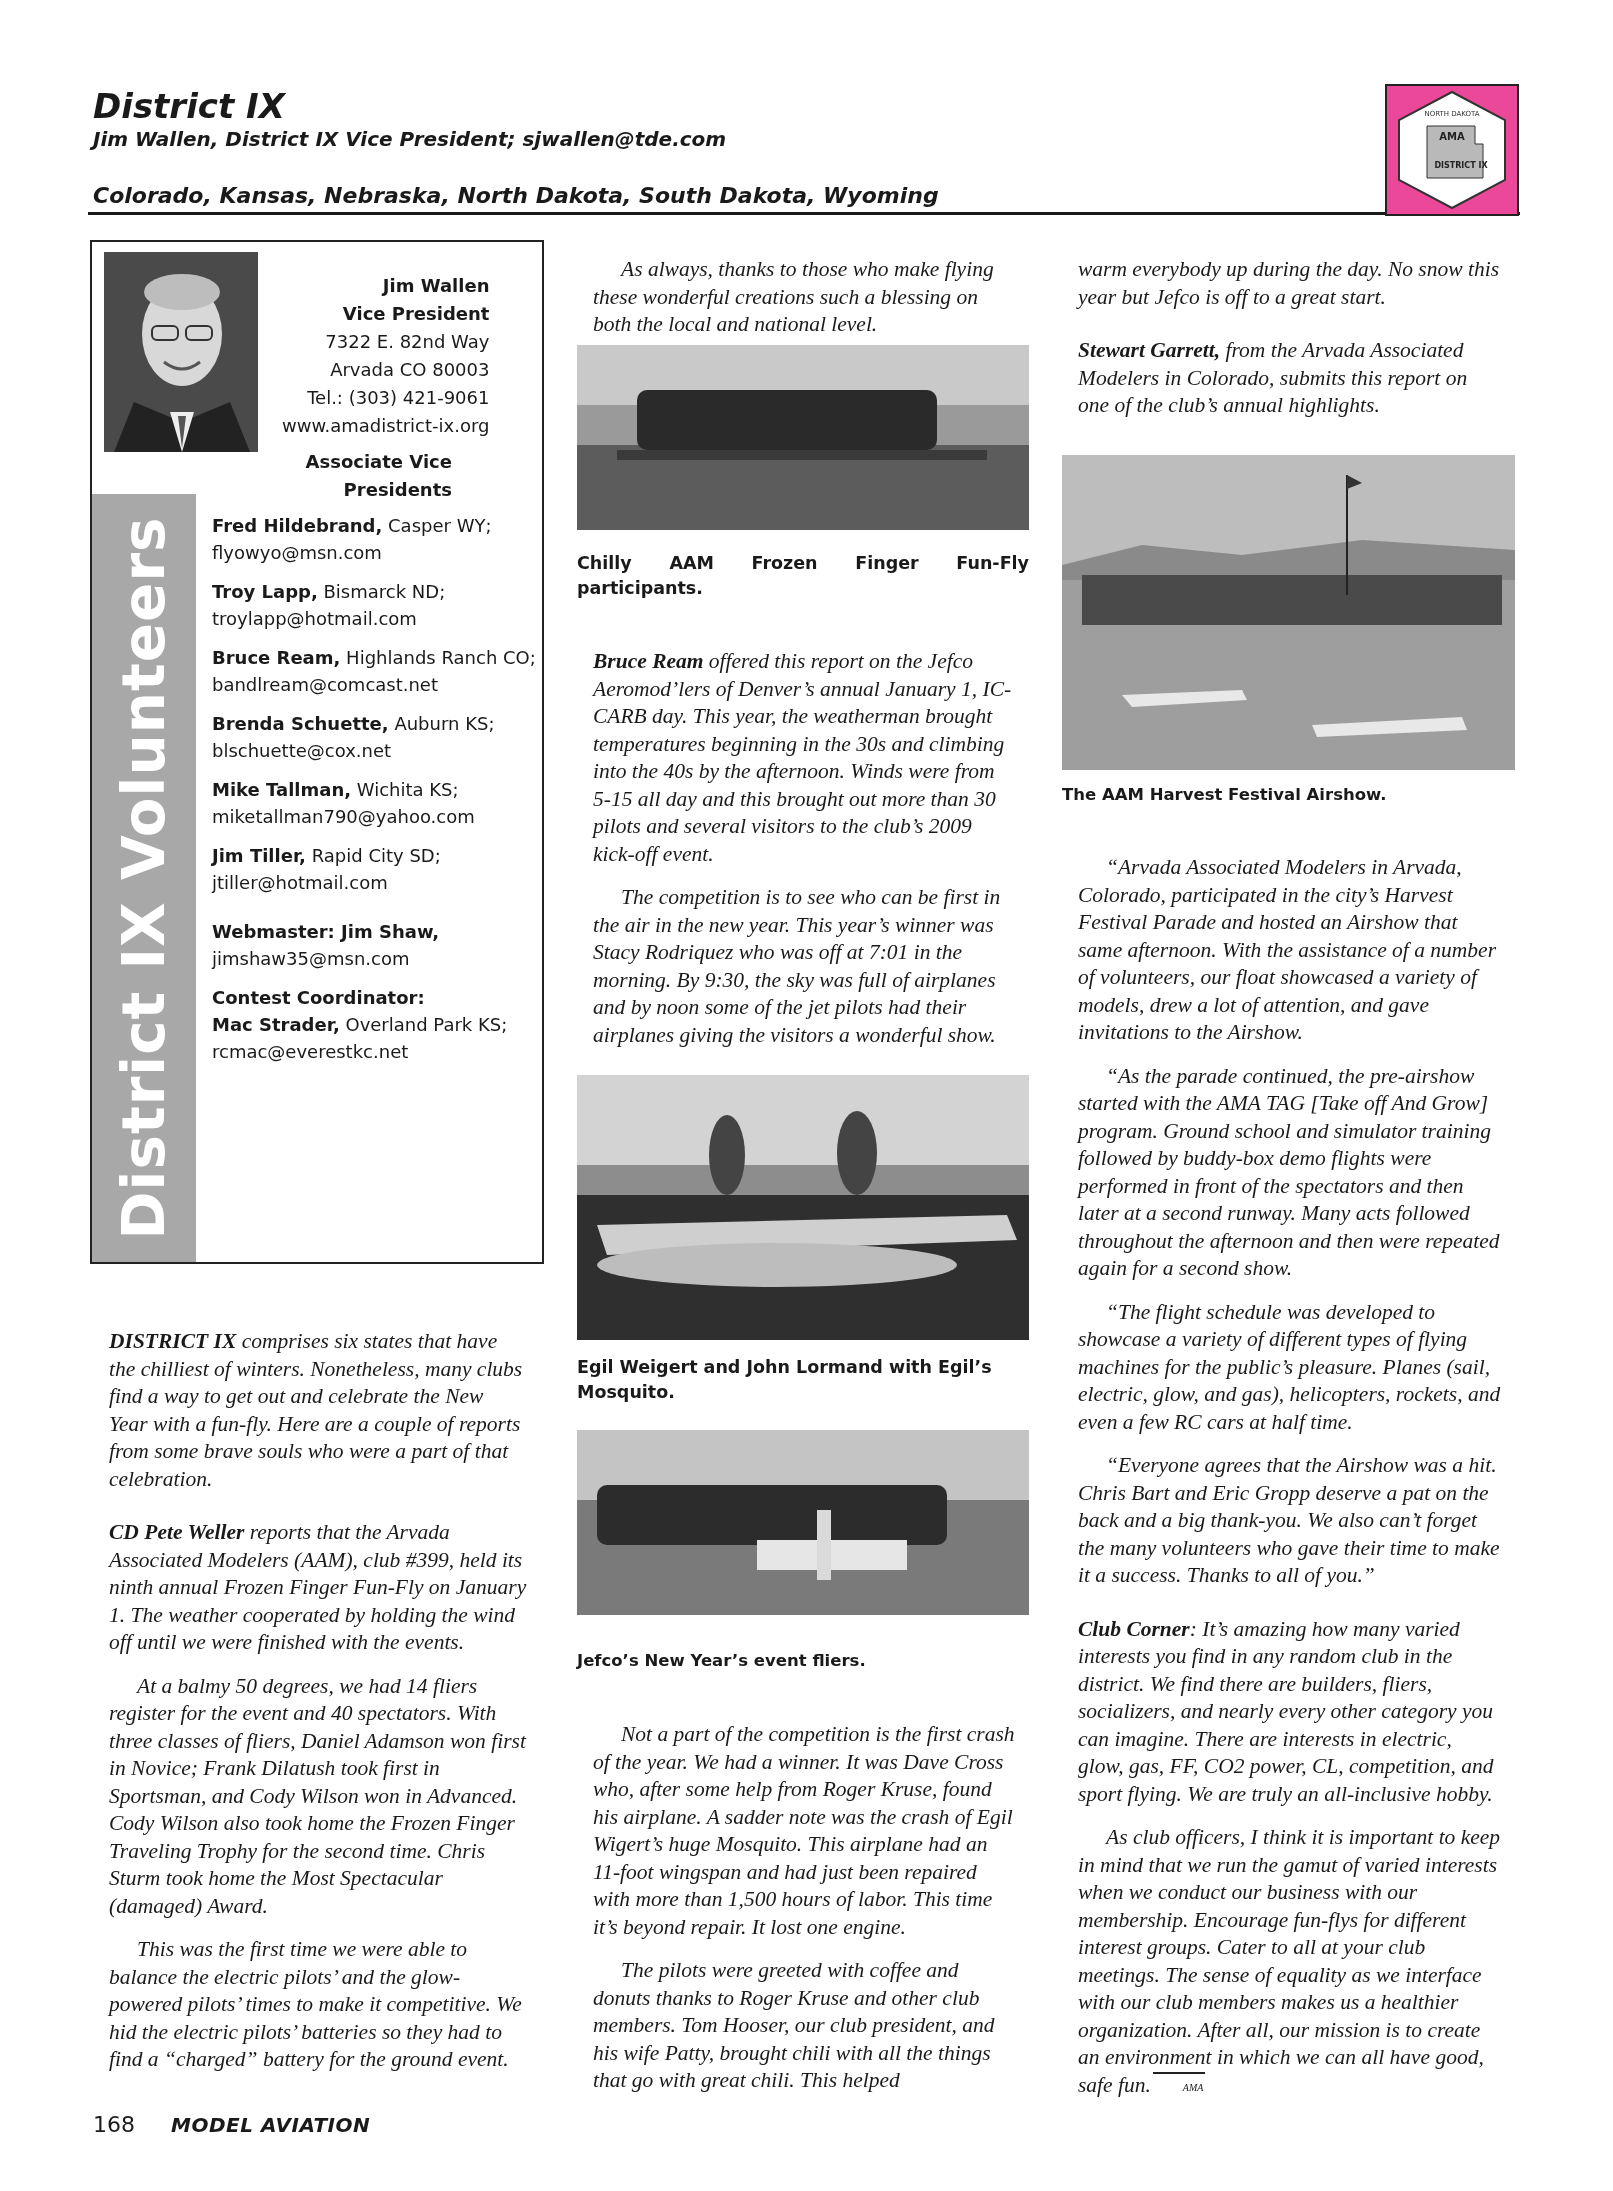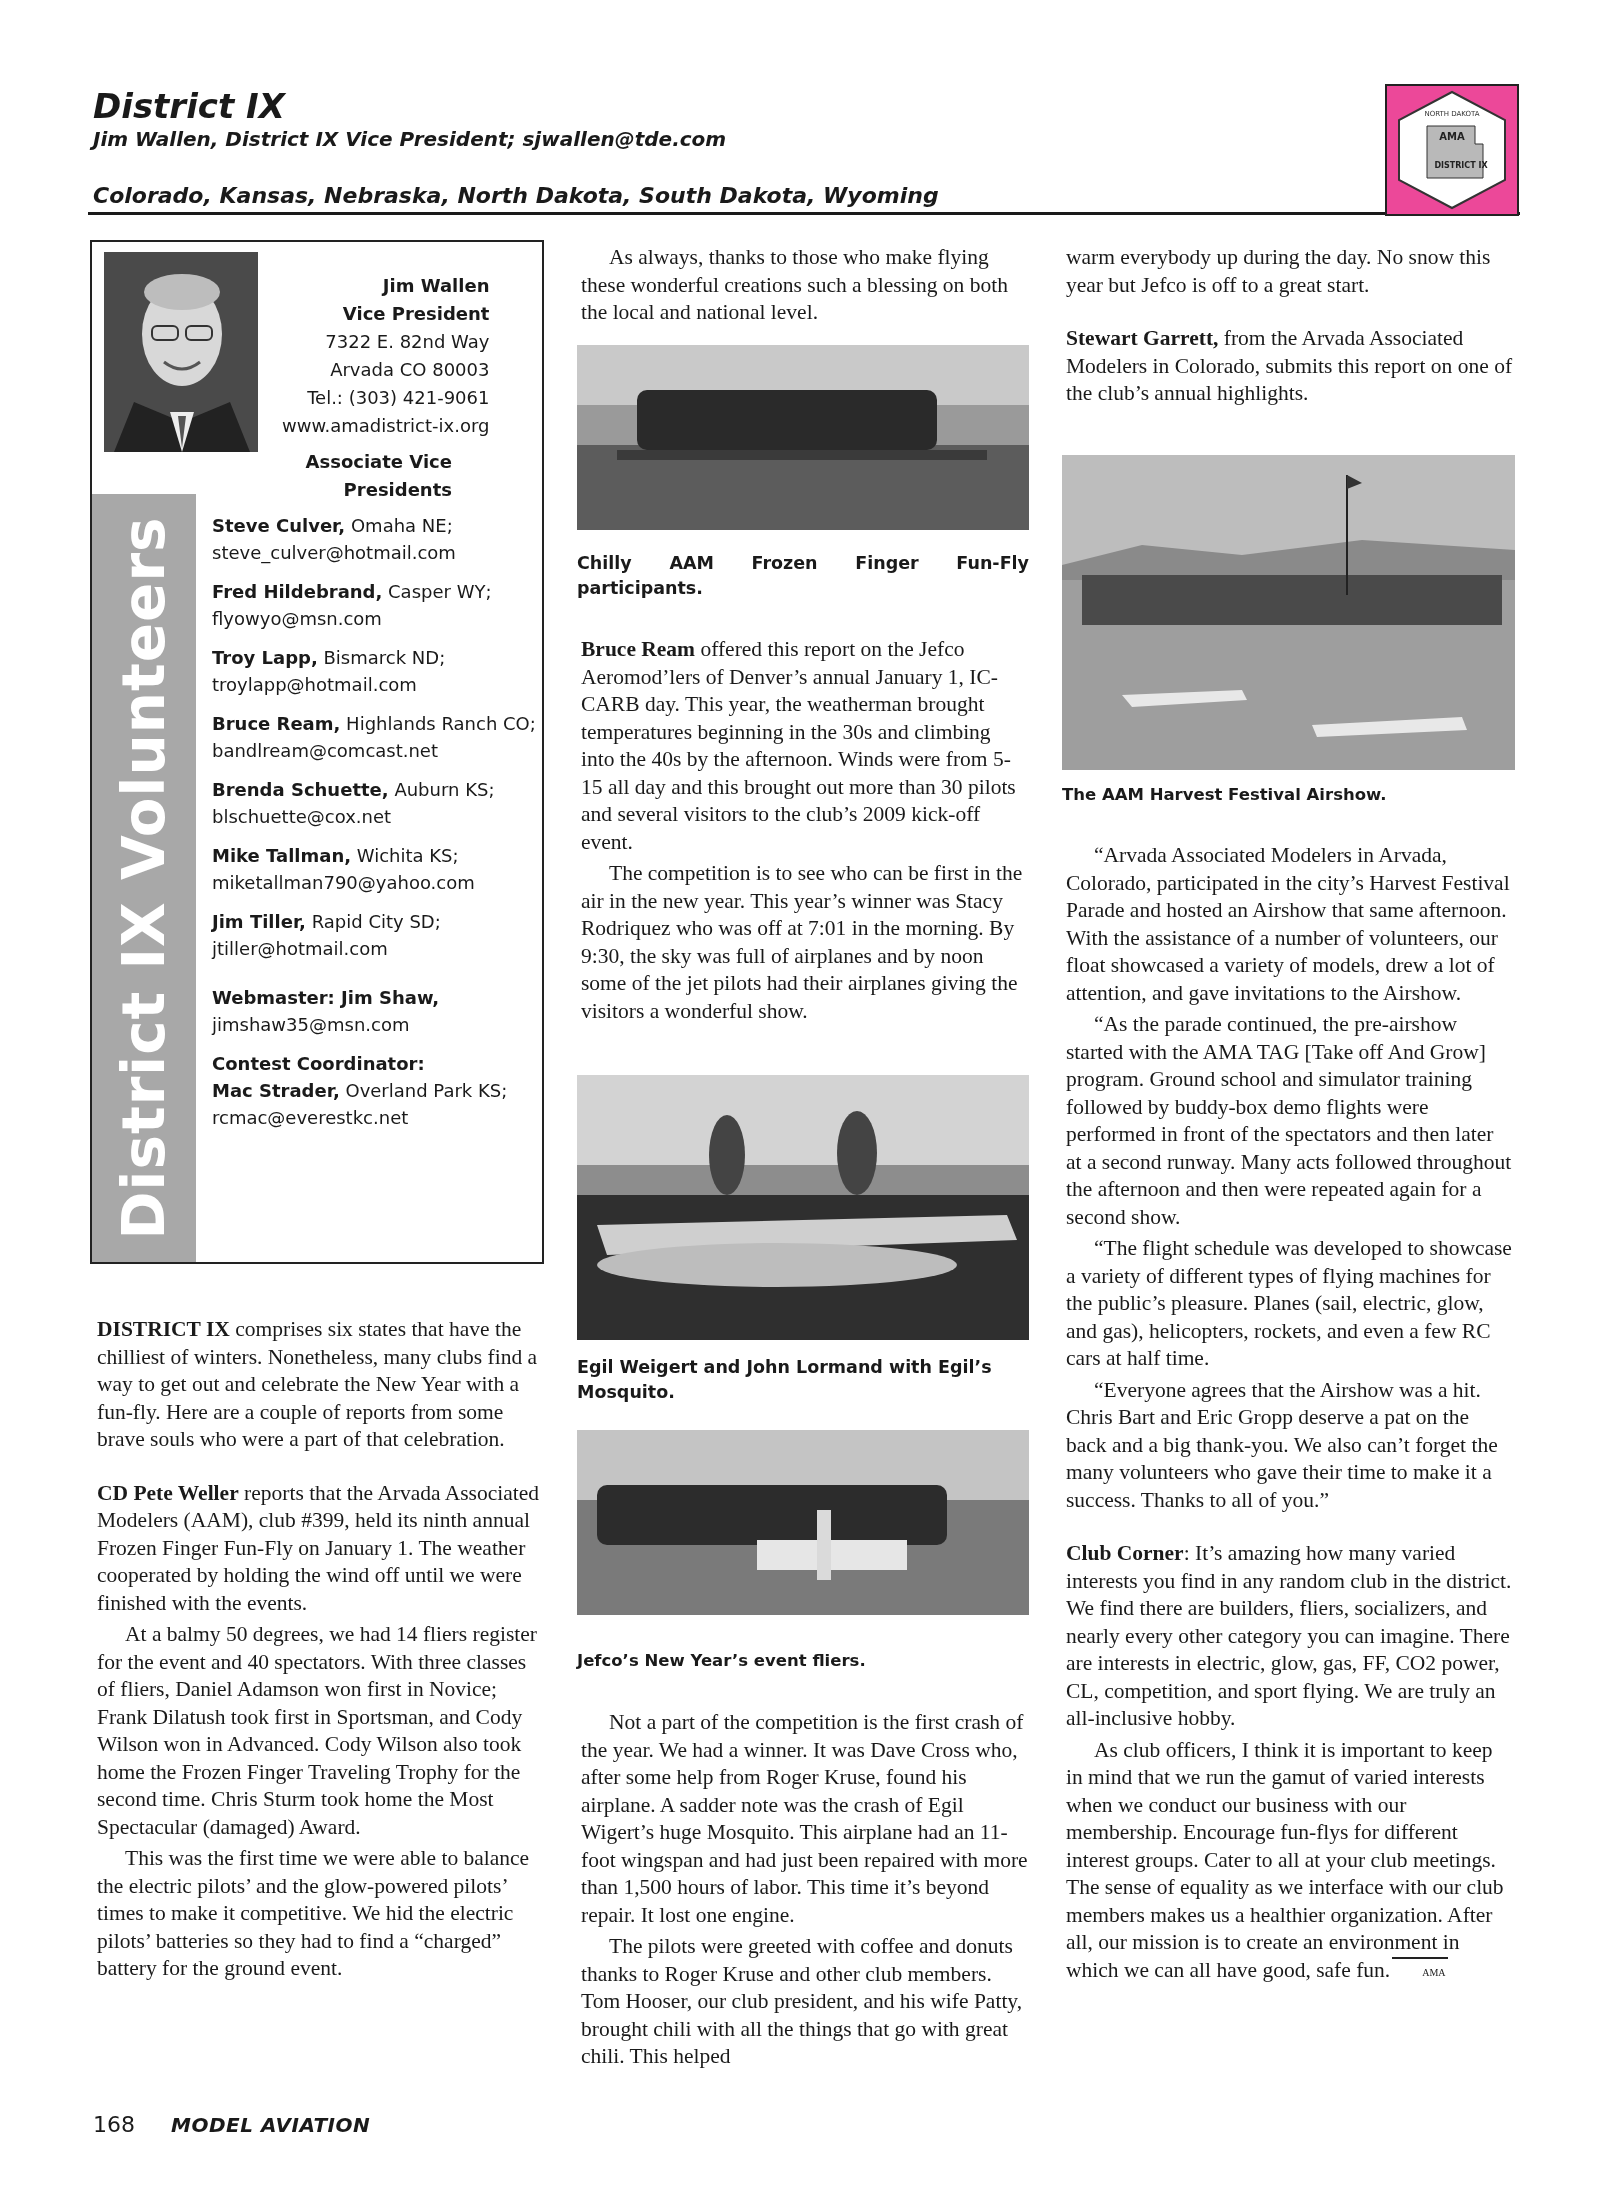--- a/index.html
+++ b/index.html
@@ -18,21 +18,21 @@
   #vol-side { position: absolute; left: 0; top: 252px; width: 104px; height: 768px; background: #a8a8a8; }
   #vol-side-text { position: absolute; left: 52px; top: 384px; transform: translate(-50%, -50%) rotate(-90deg); white-space: nowrap; font-family: "DejaVu Sans", sans-serif; font-weight: bold; font-size: 58px; color: #ffffff; letter-spacing: 1px; }
   #vp-photo { position: absolute; left: 12px; top: 10px; width: 154px; height: 200px; background: linear-gradient(180deg,#3a3a3a 0%,#5c5c5c 30%,#2e2e2e 100%); }
   #vp-photo svg { width: 100%; height: 100%; }
   #vp-info { position: absolute; left: 190px; top: 30px; font-family: "DejaVu Sans", sans-serif; font-size: 18px; line-height: 28px; text-align: right; }
   .b { font-weight: bold; }
   #vol-list { position: absolute; left: 120px; top: 270px; width: 325px; font-family: "DejaVu Sans", sans-serif; font-size: 18px; line-height: 27px; }
   .vol-entry { margin-bottom: 12px; }
 
   .col { position: absolute; font-family: "Liberation Serif", serif; font-size: 21.5px; line-height: 27.5px; text-align: left; }
-  .col p { margin: 4px; }
+  .col p { margin: 16px; font-style: italic; }
   .indent { text-indent: 28px; }
   .gap { margin-top: 26px !important; }
   .cap { font-family: "DejaVu Sans", sans-serif; font-weight: bold; font-size: 17.5px; line-height: 25px; }
   .photo { position: absolute; background: #777; overflow: hidden; }
   .photo svg { width: 100%; height: 100%; display: block; }
 
   #footer { position: absolute; left: 93px; top: 2112px; font-family: "DejaVu Sans", sans-serif; font-size: 22px; }
   #footer-mag { font-weight: bold; font-style: italic; margin-left: 36px; font-size: 20px; letter-spacing: 0.5px; }
   .ama-mark { display: inline-block; font-size: 10px; vertical-align: middle; border-top: 2px solid #222; margin-left: 2px; padding: 0 2px; }
 </style>
@@ -75,21 +75,20 @@
   <div id="vp-info">
     <div class="b">Jim Wallen</div>
     <div class="b">Vice President</div>
     <div> 7322 E. 82nd Way</div>
     <div>Arvada CO 80003</div>
     <div>Tel.: (303) 421-9061</div>
     <div>www.amadistrict-ix.org</div>
     <div class="b" style="margin-top:8px; width:170px;">Associate Vice Presidents</div>
   </div>
   <div id="vol-list">
-    <div class="vol-entry"><span class="b">Steve Culver,</span><span> Omaha NE;</span><br><span>steve_culver@hotmail.com</span></div>
     <div class="vol-entry"><span class="b">Fred Hildebrand,</span><span> Casper WY;</span><br><span>flyowyo@msn.com</span></div>
     <div class="vol-entry"><span class="b">Troy Lapp,</span><span> Bismarck ND;</span><br><span>troylapp@hotmail.com</span></div>
     <div class="vol-entry"><span class="b">Bruce Ream,</span><span> Highlands Ranch CO;</span><br><span>bandlream@comcast.net</span></div>
     <div class="vol-entry"><span class="b">Brenda Schuette,</span><span> Auburn KS;</span><br><span>blschuette@cox.net</span></div>
     <div class="vol-entry"><span class="b">Mike Tallman,</span><span> Wichita KS;</span><br><span>miketallman790@yahoo.com</span></div>
     <div class="vol-entry"><span class="b">Jim Tiller,</span><span> Rapid City SD;</span><br><span>jtiller@hotmail.com</span></div>
     <div class="vol-entry" style="margin-top:22px;"><span class="b">Webmaster: Jim Shaw,</span><br><span>jimshaw35@msn.com</span></div>
     <div class="vol-entry"><span class="b">Contest Coordinator:</span><br><span class="b">Mac Strader,</span><span> Overland Park KS;</span><br><span>rcmac@everestkc.net</span></div>
   </div>
 </div>

